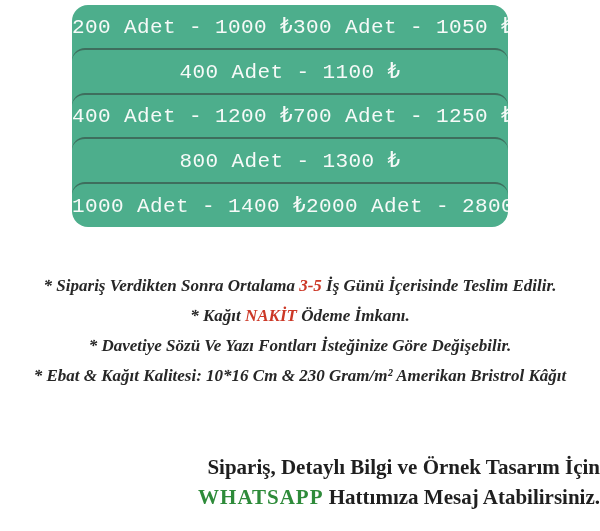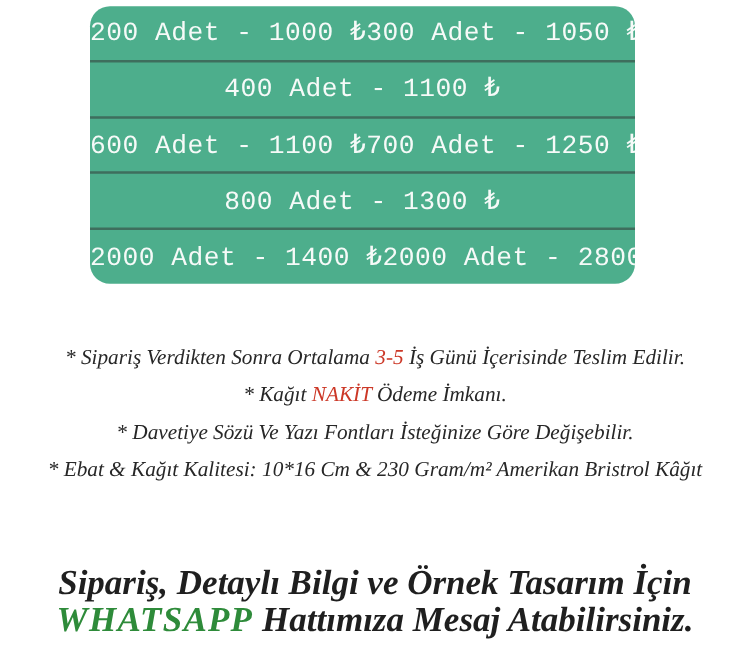--- a/index.html
+++ b/index.html
@@ -10,69 +10,69 @@
     font-family:"Liberation Serif","DejaVu Serif","DejaVu Sans",serif;
     overflow:hidden;
   }
   .price-table{
     position:absolute;left:72px;top:5px;width:436px;height:222px;
     background:var(--table-bg,#4dae8c);
     border-radius:16px;overflow:hidden;
     display:flex;flex-direction:column;font-family:Liberation Mono, monospace;
   }
   .price-row{flex:1;display:flex;}
-  .price-row + .price-row{border-top:2px solid var(--table-divider,#3e6e5d);}
+  .price-row + .price-row{border-top:2px solid var(--table-divider,#3e6e5d);border-radius:13px;}
   .price-cell{
     flex:1;display:flex;align-items:center;justify-content:center;
     color:var(--table-text,#f6faf8);
     font-size:21px;letter-spacing:0.4px;white-space:nowrap;
   }
   .notes{
     position:absolute;top:271px;left:0;right:0;
     text-align:center;
     color:var(--note-text,#272727);
     font-style:italic;
     font-size:17px;line-height:30px;
     white-space:nowrap;
   }
-  .note-line{margin:0;}
+  .note-line{margin:0;font-weight:bold;}
   .accent-red{color:var(--accent-red,#cc3827);}
   .footer{
     position:absolute;top:452px;left:0;right:0;
-    text-align:center;
+    text-align:right;
     color:#1f1f1f;
-    font-style:italic;font-weight:600;
-    font-size:28px;line-height:30px;
+    font-weight:600;
+    font-size:21px;line-height:30px;
     white-space:nowrap;
   }
   .footer p{margin:0;}
   .accent-green{color:var(--accent-green,#2e8b3a);letter-spacing:1px;}
 </style>
 </head>
 <body>
 
 <div class="canvas">
 
   <div class="price-table">
     <div class="price-row">
       <div class="price-cell">200 Adet - 1000 ₺</div>
       <div class="price-cell">300 Adet - 1050 ₺</div>
     </div>
     <div class="price-row">
       <div class="price-cell">400 Adet - 1100 ₺</div>
     </div>
     <div class="price-row">
-      <div class="price-cell">600 Adet - 1100 ₺</div>
+      <div class="price-cell">400 Adet - 1200 ₺</div>
       <div class="price-cell">700 Adet - 1250 ₺</div>
     </div>
     <div class="price-row">
       <div class="price-cell">800 Adet - 1300 ₺</div>
     </div>
     <div class="price-row">
-      <div class="price-cell">2000 Adet - 1400 ₺</div>
+      <div class="price-cell">1000 Adet - 1400 ₺</div>
       <div class="price-cell">2000 Adet - 2800 ₺</div>
     </div>
   </div>
 
   <div class="notes">
     <p class="note-line"><span>* Sipariş Verdikten Sonra Ortalama </span><span class="accent-red">3-5</span><span> İş Günü İçerisinde Teslim Edilir.</span></p>
     <p class="note-line"><span>* Kağıt </span><span class="accent-red">NAKİT</span><span> Ödeme İmkanı.</span></p>
     <p class="note-line"><span>* Davetiye Sözü Ve Yazı Fontları İsteğinize Göre Değişebilir.</span><span class="accent-red"></span><span></span></p>
     <p class="note-line"><span>* Ebat &amp; Kağıt Kalitesi: 10*16 Cm &amp; 230 Gram/m² Amerikan Bristrol Kâğıt</span><span class="accent-red"></span><span></span></p>
   </div>

